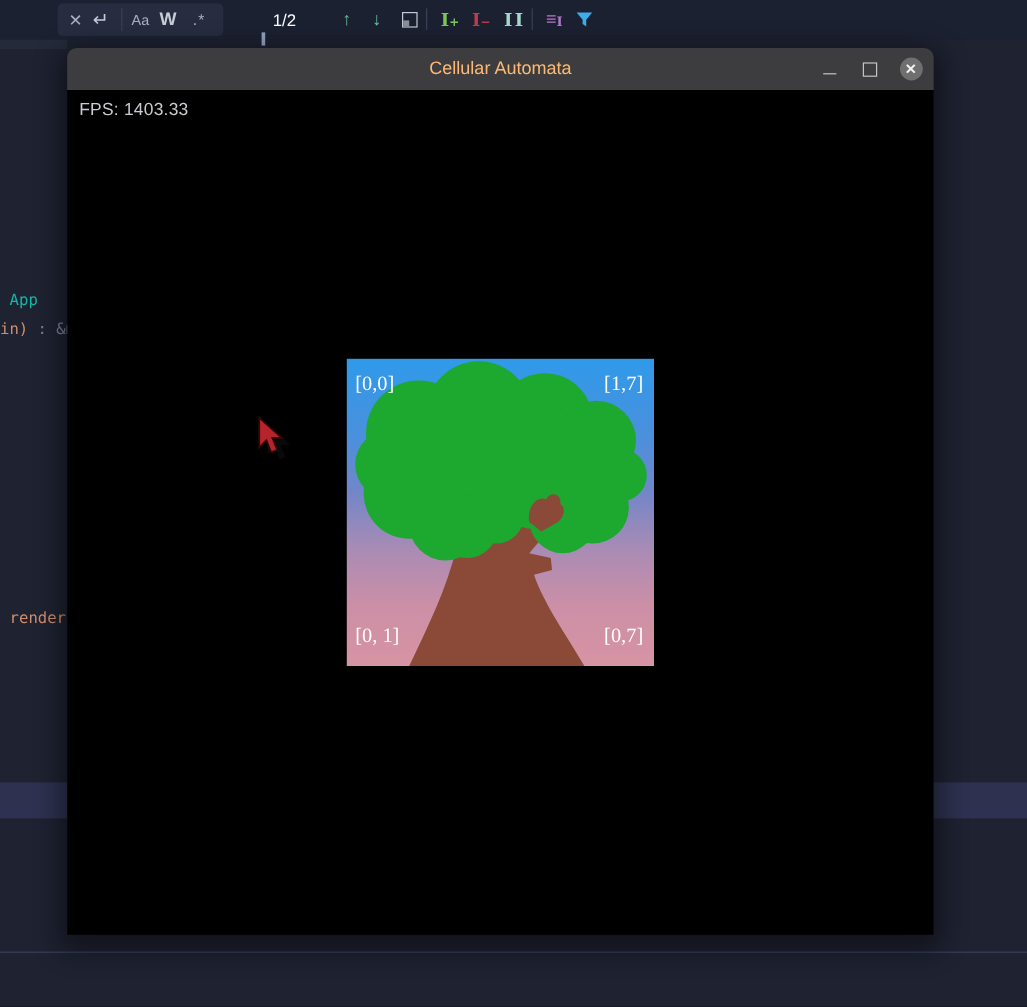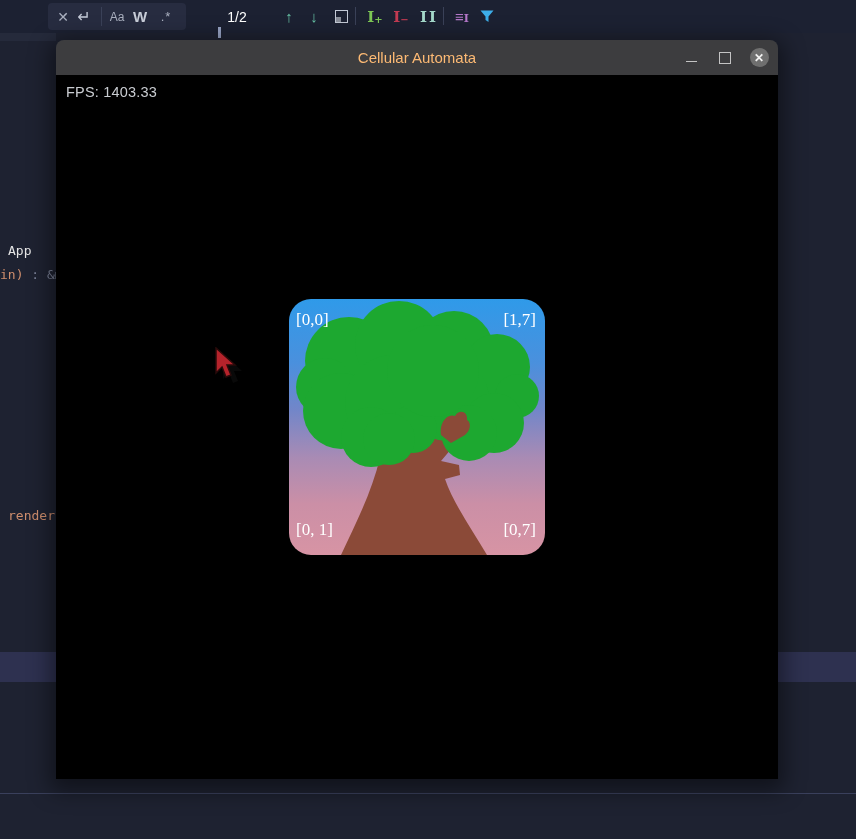--- a/index.html
+++ b/index.html
@@ -53,21 +53,21 @@
   .icon-filter { left:477px; width:20px; }
 
   .second-strip { position:absolute; left:0; top:33px; width:56px; height:8px; background:#252a3b; }
   .text-caret { position:absolute; left:218px; top:27px; width:2.5px; height:11px; background:#97a3c4; }
 
   
   .code-frag {
     position:absolute; font-family:"DejaVu Sans Mono", monospace;
     font-size:13px; white-space:pre;
   }
-  .cf-gray { color:#e5e5e5; }
+  .cf-gray { color:#14b8a6; }
   .cf-dim { color:#7a8196; }
   .cf-orange { color:#cf8e6d; }
   .cf-red { color:#e8554d; }
   .code-line-1 { left:8px; top:243px; }
   .code-line-2 { left:0px; top:267px; }
   .code-line-3 { left:8px; top:508px; }
 
   
   .ide-band { position:absolute; left:0; top:652px; width:856px; height:30px; background:#2e3150; }
   .ide-divider { position:absolute; left:0; top:793px; width:856px; height:1px; background:#3a405c; }
@@ -107,21 +107,20 @@
     position:absolute; left:10px; top:9px;
     color:#c9ccd1; font-size:14.5px; letter-spacing:0.2px;
   }
 
   
   .tree-quad {
     position:absolute; left:233px; top:224px; width:256px; height:256px;
     background:linear-gradient(180deg,
       #2f9ae9 0%, #4a90dd 25%, #7186c9 43%,
       #a98bb4 62%, #cb8fa6 80%, #d794a4 100%);
-    border-radius:22px;
   }
   .tree-quad svg { position:absolute; left:0; top:0; }
   .uv-label {
     position:absolute; color:#ffffff;
     font-family:"Liberation Serif", serif; font-size:17px;
   }
   .uv-tl { left:7px; top:11px; }
   .uv-tr { right:9px; top:11px; }
   .uv-bl { left:7px; bottom:15px;margin-top:36px; }
   .uv-br { right:9px; bottom:15px; }

